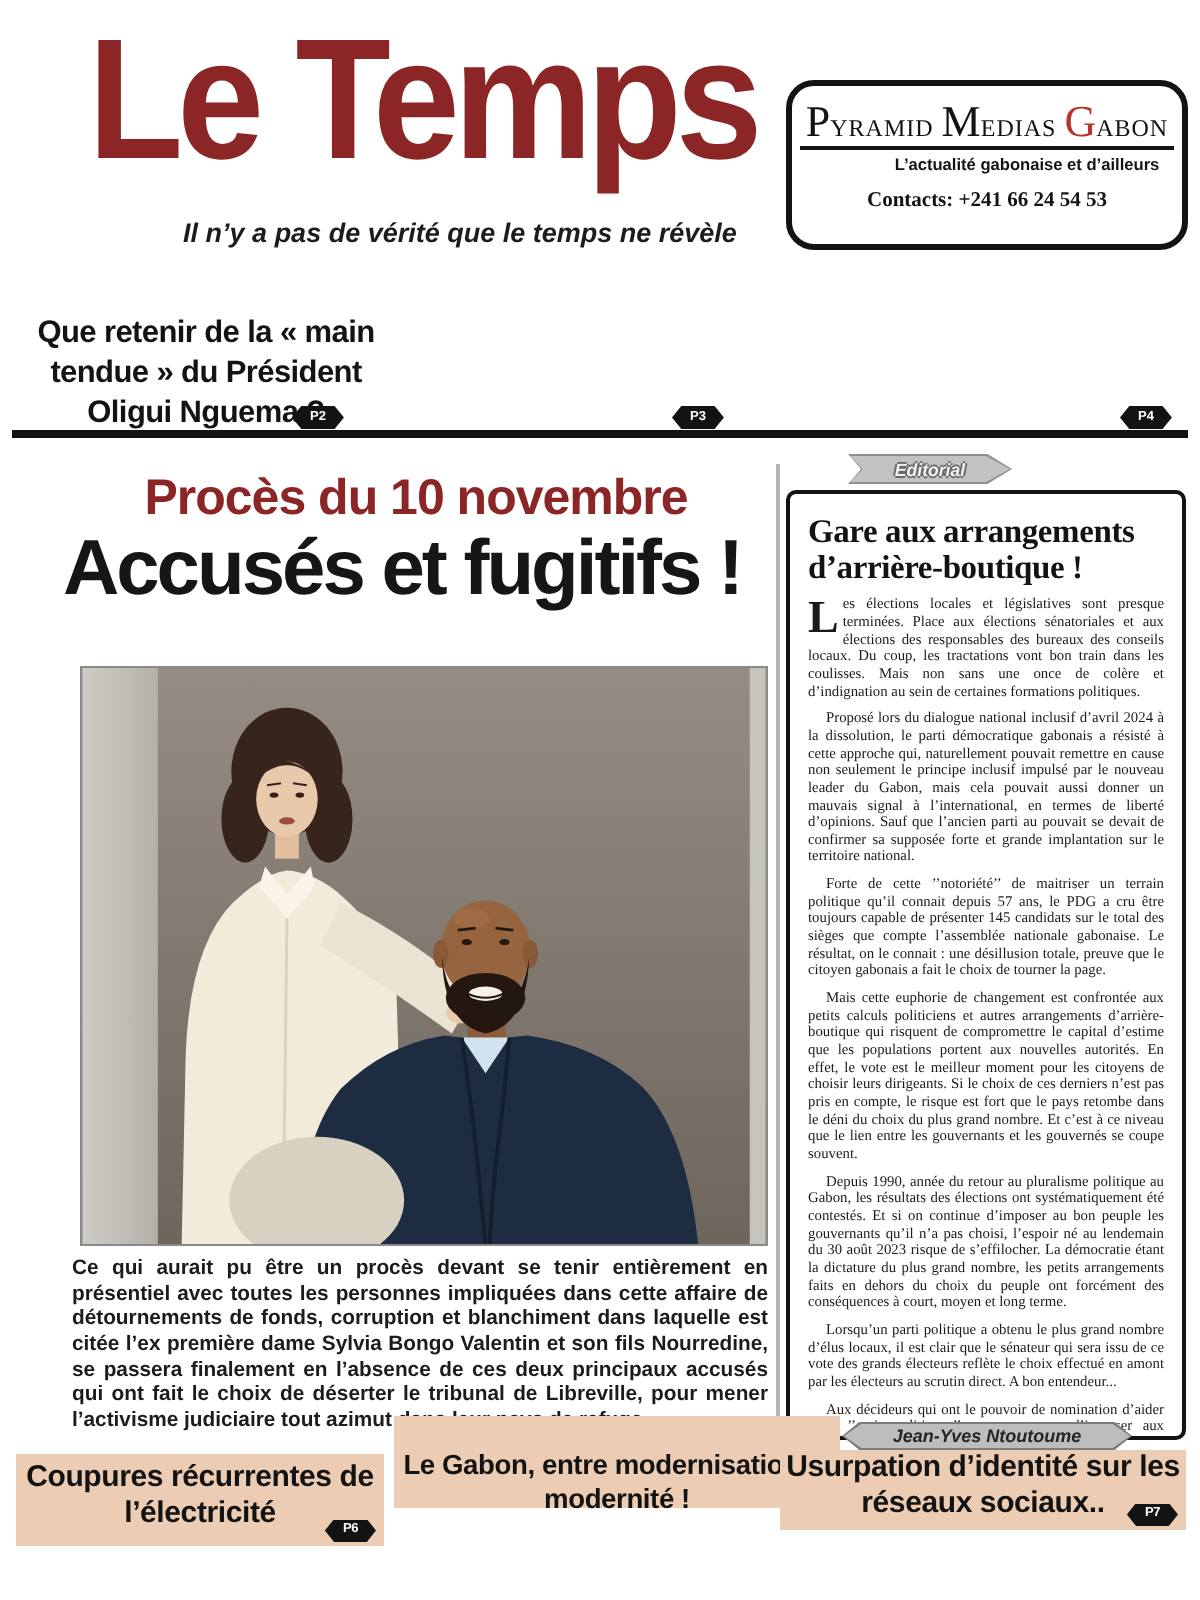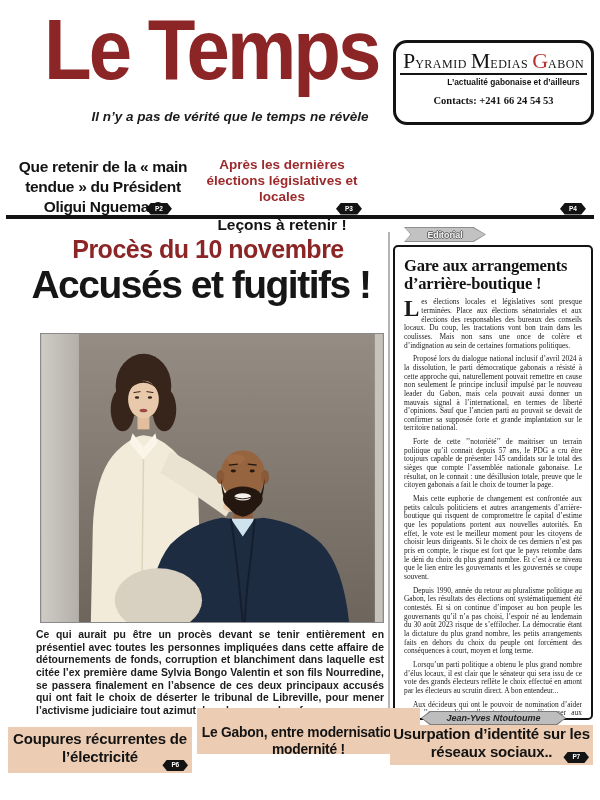--- a/index.html
+++ b/index.html
@@ -62,21 +62,21 @@
   .photo{position:absolute;left:40px;top:333px;width:344px;height:290px;
       border:1px solid #8a8a8a;box-sizing:border-box;background:#7d756c;}
   .photo svg{display:block;width:100%;height:100%;}
   .caption{position:absolute;left:36px;top:629px;width:348px;height:95px;overflow:hidden;
       font-size:10.4px;font-weight:bold;line-height:1.22;text-align:justify;color:#1c1c1c;}
   #badge-lire{left:298px;top:709px;padding:2.5px 12px;}
 
   .vdivider{position:absolute;left:388px;top:232px;width:1.5px;height:488px;background:#b5b5b5;}
 
   
-  .ed-tab{position:absolute;left:404px;top:227px;width:82px;height:15px;}
+  .ed-tab{position:absolute;left:424px;top:227px;width:82px;height:15px;font-style:italic;}
   .ed-tab .o{position:absolute;inset:0;background:#8f8f8f;
       clip-path:polygon(0 0,85% 0,100% 50%,85% 100%,0 100%,8% 50%);}
   .ed-tab .i{position:absolute;inset:1px;background:#c2c2c2;
       clip-path:polygon(0 0,85% 0,100% 50%,85% 100%,0 100%,8% 50%);}
   .ed-tab .t{position:absolute;inset:0;display:flex;align-items:center;justify-content:center;
       font-size:8.8px;font-weight:bold;color:#f2f2f2;
       text-shadow:-1px 0 #6a6a6a,1px 0 #6a6a6a,0 -1px #6a6a6a,0 1px #6a6a6a;}
   .ed-box{position:absolute;left:393px;top:245px;width:200px;height:475px;background:#fff;
       border:2px solid #131313;border-radius:5px;box-sizing:border-box;overflow:hidden;}
   .ed-title{margin:10px 9px 4px 9px;font-family:"Liberation Serif",serif;font-weight:bold;
@@ -111,24 +111,20 @@
   <div class="mast-tagline">Il n’y a pas de vérité que le temps ne révèle</div>
 
   <div class="pub-box">
     <div class="pub-logo"><span class="ini">P</span><span class="rest">YRAMID</span> <span class="ini">M</span><span class="rest">EDIAS</span> <span class="ini red">G</span><span class="rest">ABON</span></div>
     <div class="pub-tagline">L’actualité gabonaise et d’ailleurs</div>
     <div class="pub-contact">Contacts: +241 66 24 54 53</div>
   </div>
 
 
   <div class="ts1">Que retenir de la « main tendue » du Président Oligui Nguema ?</div>
-  <div class="ts2">
-    <div class="kick">Après les dernières élections législatives et locales</div>
-    <div class="ttl">Leçons à retenir !</div>
-  </div>
   <span class="badge" id="badge-p2">P2</span>
   <span class="badge" id="badge-p3">P3</span>
   <span class="badge" id="badge-p4">P4</span>
 
   <div class="rule"></div>
 
   <div class="lead-kicker">Procès du 10 novembre</div>
   <div class="lead-title">Accusés et fugitifs !</div>
 
   <div class="photo">

